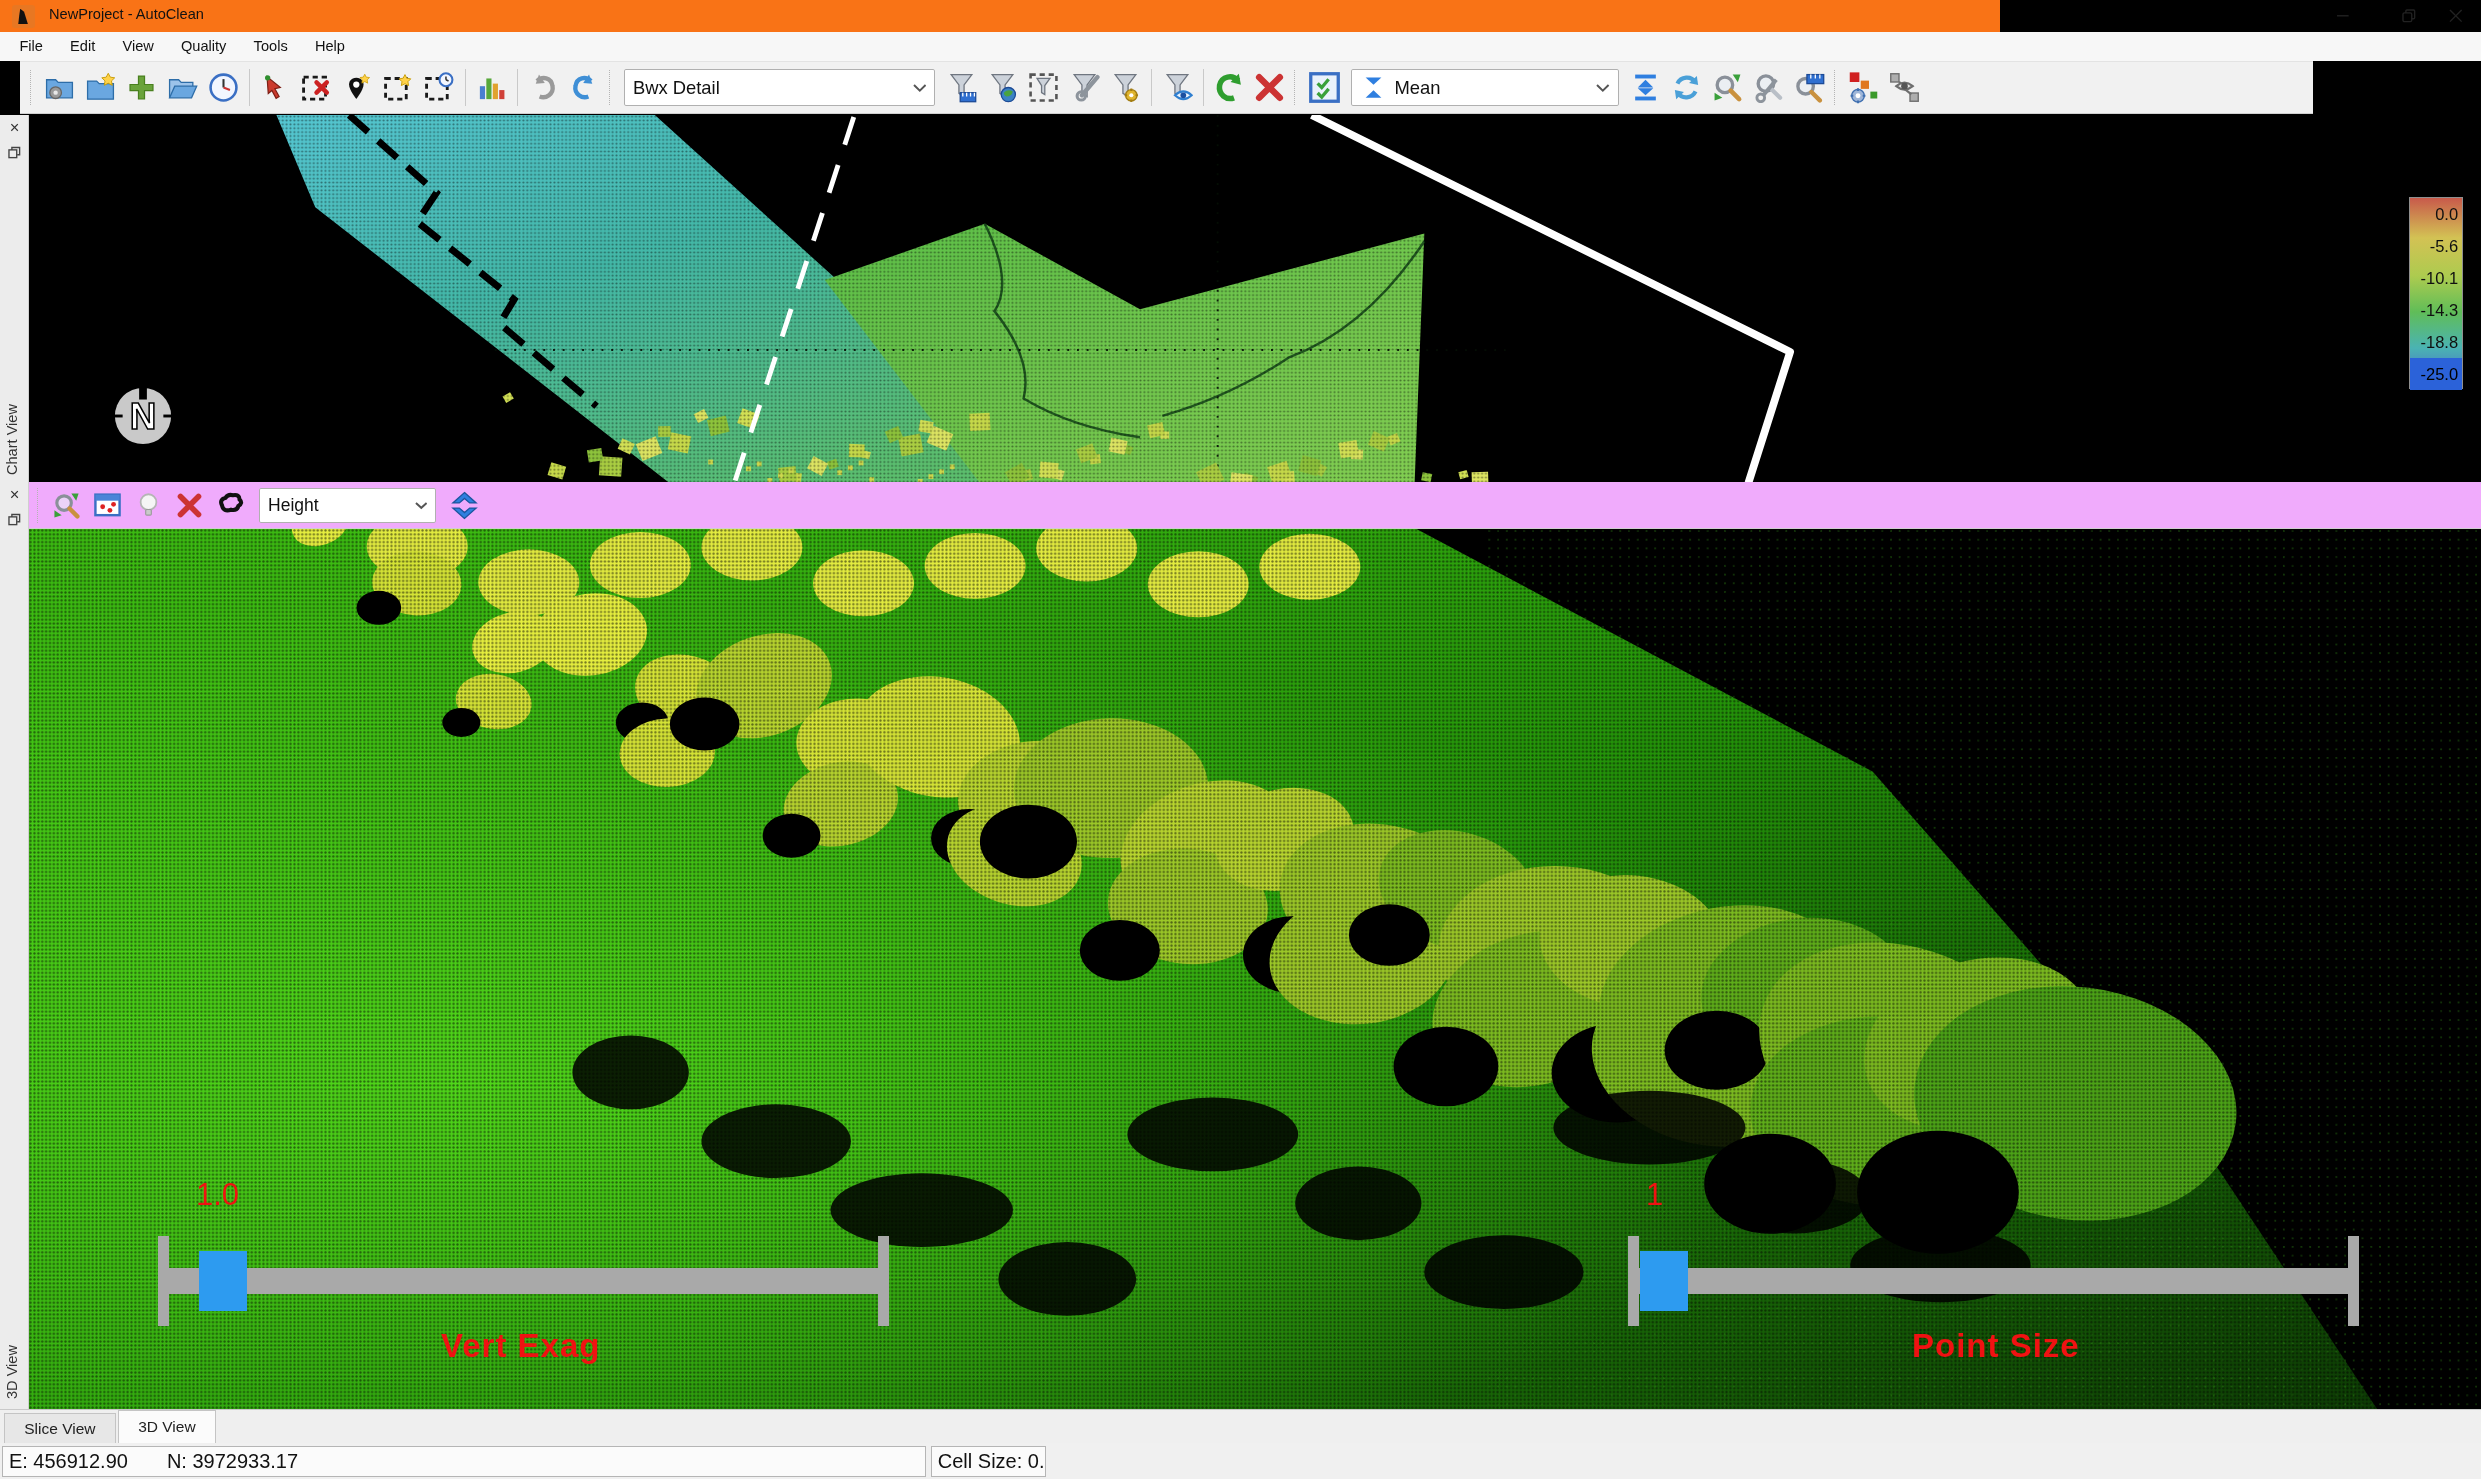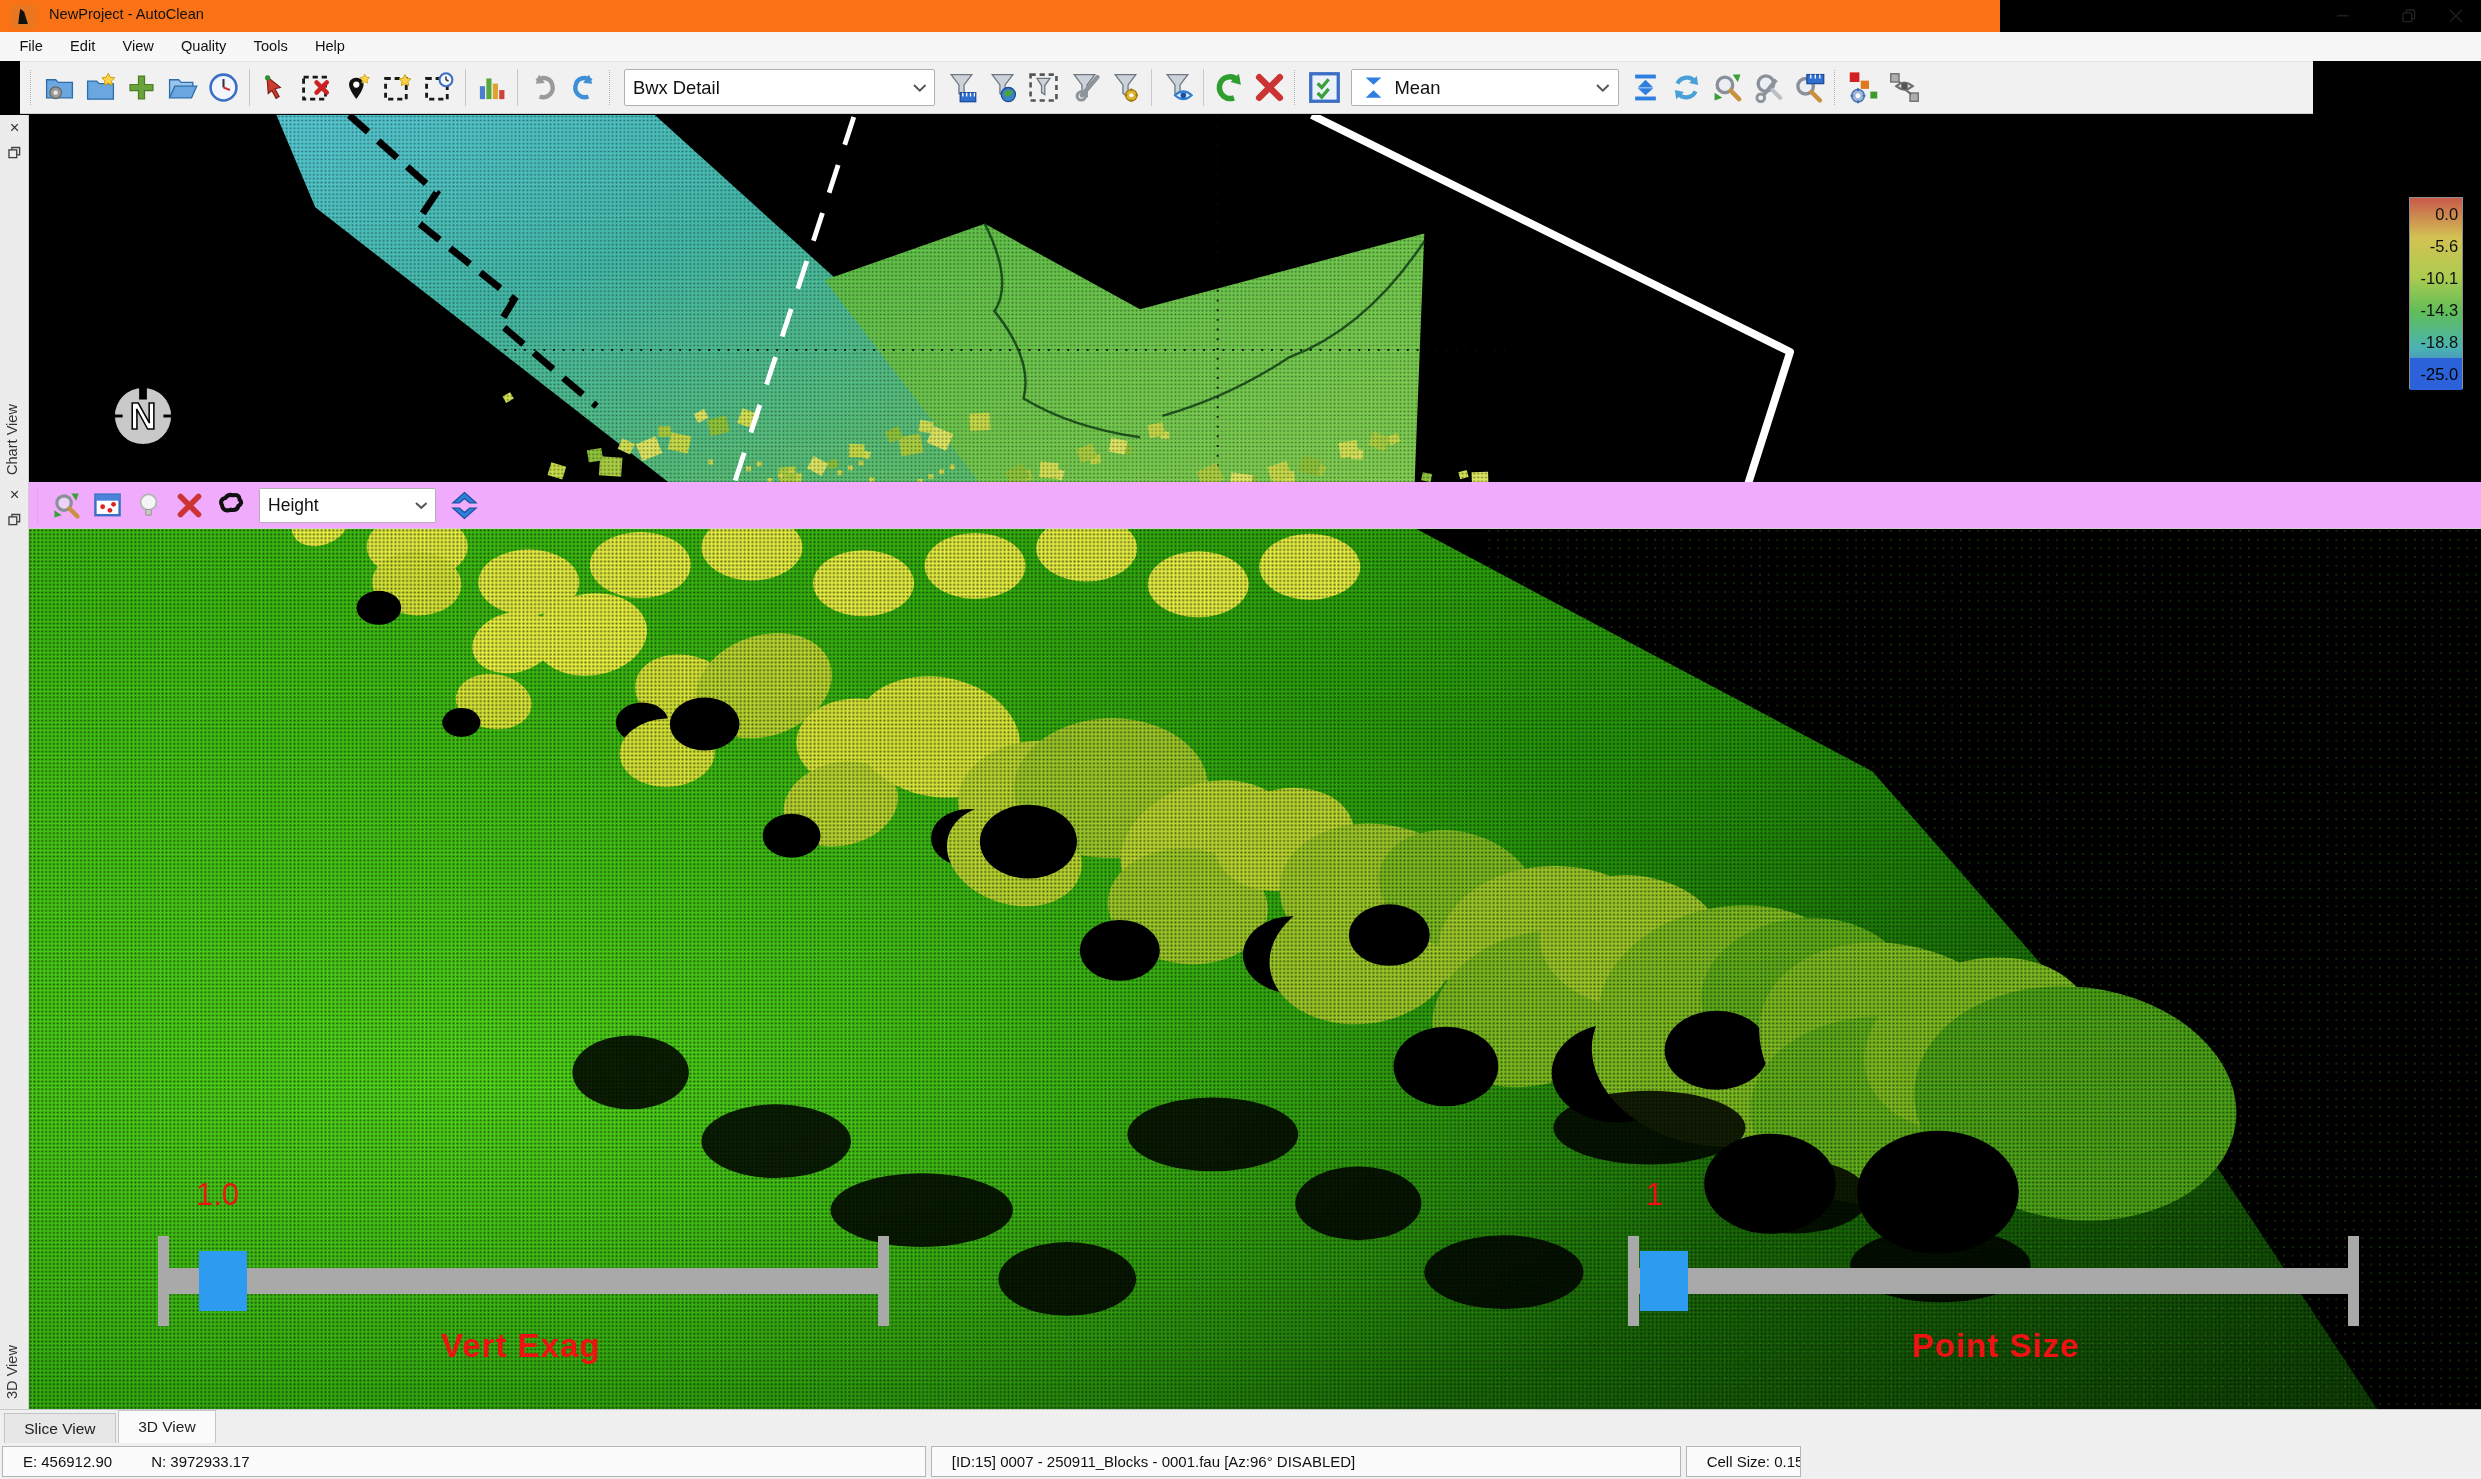--- a/index.html
+++ b/index.html
@@ -80,21 +80,21 @@
   #tabrow { left:0; top:1409px; width:2481px; height:34px; background:#efefef;
             border-top:1px solid #c9c9c9; display:flex; align-items:flex-end; padding-left:3.9px; }
   .tab { height:30px; padding:0 19.4px; font-size:15.5px; color:#222; display:flex; align-items:center;
          background:#e7e7e7; border:1px solid #c4c4c4; border-bottom:none; margin-right:1.9px; }
   .tab.active { background:#fbfbfb; height:33px; }
 
   
   #statusbar { left:0; top:1443px; width:2481px; height:37px; background:#f0f0f0;
                display:flex; align-items:center; gap:4.9px; padding:2.9px 0 2.9px 1.9px; }
   .stat { height:31px; background:#fbfbfb; border:1px solid #b5b5b5; display:flex;
-          align-items:center; padding:0 20px; font-size:15px; color:#111;
+          align-items:center; padding:0 6px; font-size:20px; color:#111;
           white-space:nowrap; overflow:hidden; }
   #stat-coords { width:924px; gap:39px; }
   #stat-grid { width:681px; }
   #stat-file { width:750px; }
   #stat-cell { width:115px; }
 </style>
 </head>
 <body>
 
 <div class="abs" id="titlebar">
@@ -678,16 +678,15 @@
 <div class="abs" id="tabrow">
   <div class="tab">Slice View</div>
   <div class="tab active">3D View</div>
 </div>
 
 <div class="abs" id="statusbar">
   <div class="stat" id="stat-coords">
     <span>E: 456912.90</span>
     <span>N: 3972933.17</span>
   </div>
-  <div class="stat" id="stat-file">[ID:15] 0007 - 250911_Blocks - 0001.fau [Az:96° DISABLED]</div>
   <div class="stat" id="stat-cell">Cell Size: 0.15,l</div>
 </div>
 
 
 </body></html>

